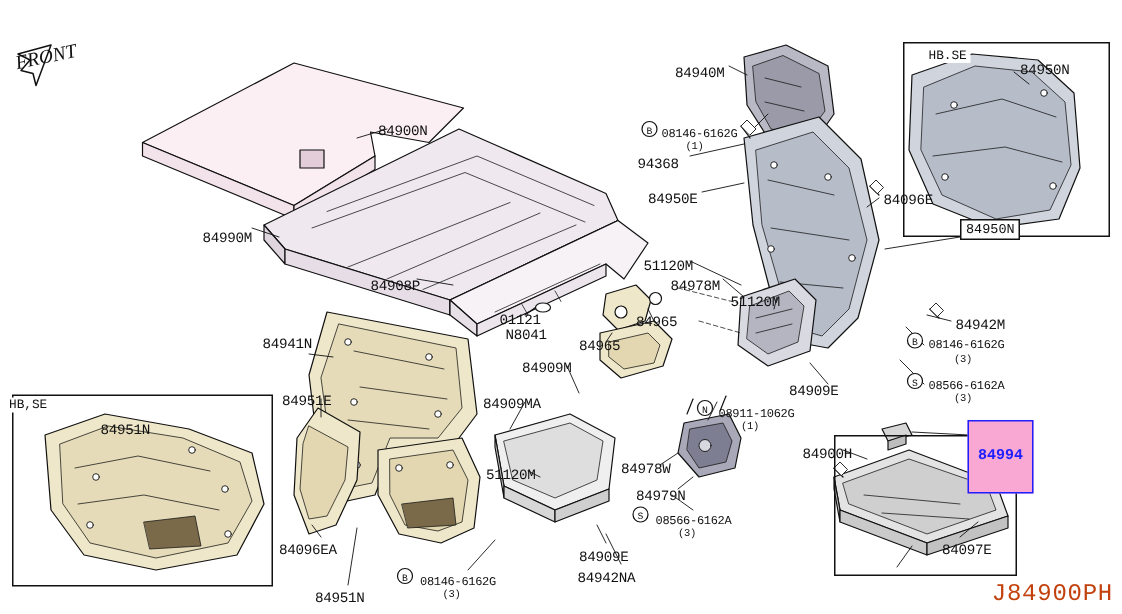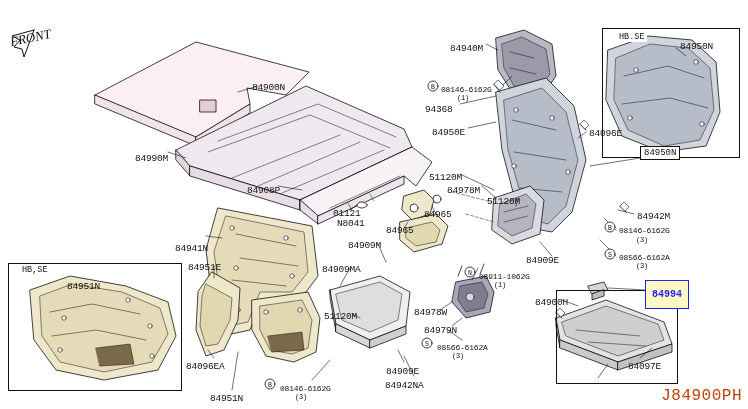--- a/index.html
+++ b/index.html
@@ -15,23 +15,23 @@
     font-size:9.5px;color:#111;white-space:nowrap;letter-spacing:-0.2px;
   }
   .lbl.sm{font-size:8px;}
   .lbl.xs{font-size:7px;}
   .boxlbl{
     position:absolute;border:1px solid #111;background:#fff;
     font-family:"Liberation Mono","DejaVu Sans Mono",monospace;
     font-size:9px;color:#111;padding:1px 3px;white-space:nowrap;
   }
   .hl{
-    position:absolute;border:1.6px solid #2020ff;background:#fef9c3;
+    position:absolute;border:1.6px solid #2020ff;background:#f9a8d4;
     color:#2020ff;font-family:"Liberation Mono","DejaVu Sans Mono",monospace;
-    font-size:10px;font-weight:bold;padding:8px 6px;white-space:nowrap;
+    font-size:10px;font-weight:bold;padding:18px 6px;white-space:nowrap;
   }
   .frame{position:absolute;border:1px solid #111;background:transparent;}
   .frame-title{
     position:absolute;font-family:"Liberation Mono","DejaVu Sans Mono",monospace;
     font-size:8.5px;color:#111;background:#fff;padding:0 2px;
   }
   .corner{
     position:absolute;right:6px;bottom:4px;
     font-family:"Liberation Mono","DejaVu Sans Mono",monospace;
     font-size:16px;color:#c2410c;letter-spacing:0.5px;margin-left:26px;
@@ -226,33 +226,33 @@
     <text x="427" y="346">S</text>
     <text x="270" y="387">B</text>
     <text x="610" y="230">B</text>
     <text x="610" y="257">S</text>
   </g>
 </svg>
 
 <div class="front">FRONT</div>
 
 <div class="frame" style="left:8px;top:263px;width:172px;height:126px;"></div>
-<div class="frame-title" style="left:20px;top:265px;">HB,SE</div>
+<div class="frame-title" style="left:4px;top:265px;">HB,SE</div>
 
 <div class="frame" style="left:602px;top:28px;width:136px;height:128px;"></div>
 <div class="frame-title" style="left:617px;top:32px;">HB.SE</div>
 
 <div class="frame" style="left:556px;top:290px;width:120px;height:92px;"></div>
 
 <div class="hl" style="left:645px;top:280px;">84994</div>
 
 <div class="lbl" style="left:252px;top:82px;">84900N</div>
 <div class="lbl" style="left:135px;top:153px;">84990M</div>
 <div class="lbl" style="left:247px;top:185px;">84908P</div>
-<div class="lbl" style="left:175px;top:243px;">84941N</div>
+<div class="lbl" style="left:175px;top:224px;">84941N</div>
 <div class="lbl" style="left:188px;top:262px;">84951E</div>
 <div class="lbl" style="left:67px;top:281px;">84951N</div>
 <div class="lbl" style="left:186px;top:361px;">84096EA</div>
 <div class="lbl" style="left:210px;top:393px;">84951N</div>
 <div class="lbl" style="left:322px;top:264px;">84909MA</div>
 <div class="lbl" style="left:348px;top:240px;">84909M</div>
 <div class="lbl" style="left:386px;top:225px;">84965</div>
 <div class="lbl" style="left:424px;top:209px;">84965</div>
 <div class="lbl" style="left:333px;top:208px;">01121</div>
 <div class="lbl" style="left:337px;top:218px;">N8041</div>

